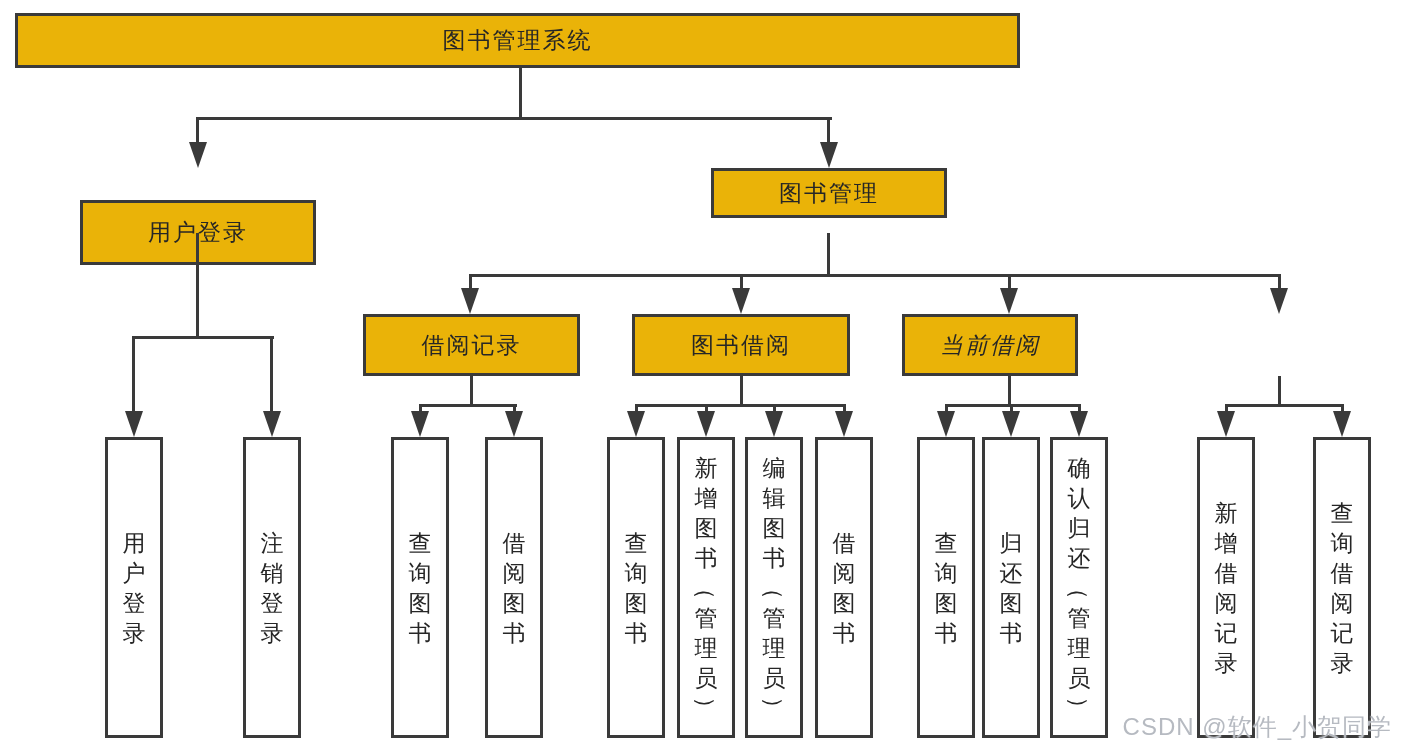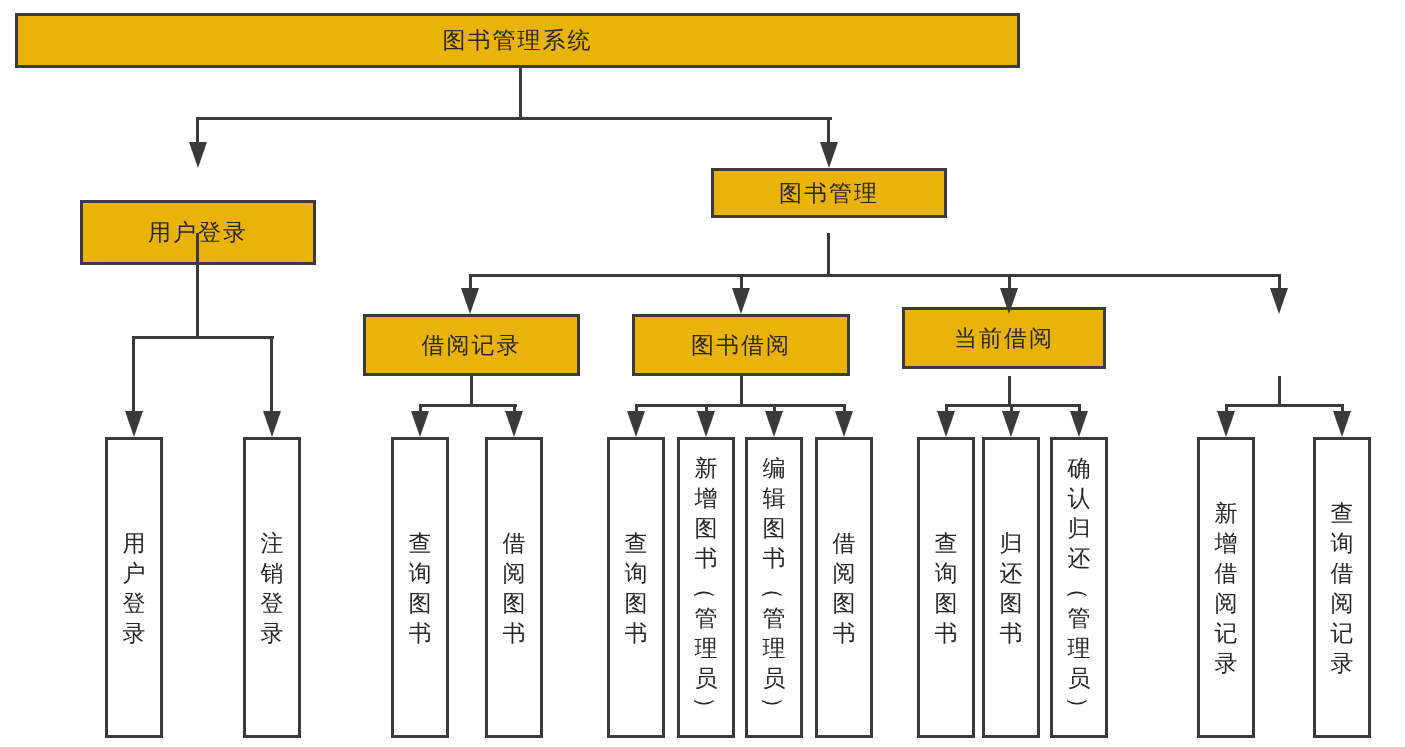--- a/index.html
+++ b/index.html
@@ -48,21 +48,21 @@
   <div class="node" style="left:15px;top:13px;width:1005px;height:55px;">图书管理系统</div>
 
   <div class="node" style="left:80px;top:168px;width:236px;height:65px;margin-top:32px;">用户登录</div>
 
   <div class="node" style="left:711px;top:168px;width:236px;height:50px;">图书管理</div>
 
   <div class="node" style="left:363px;top:314px;width:217px;height:62px;">借阅记录</div>
 
   <div class="node" style="left:632px;top:314px;width:218px;height:62px;">图书借阅</div>
 
-  <div class="node" style="left:902px;top:307px;width:204px;height:62px;">当前借阅</div>
+  <div class="node" style="left:902px;top:314px;width:176px;height:62px;font-style:italic;">当前借阅</div>
 
 
   <div class="leaf" style="left:105px;">
       <span class="vchar">用</span>
       <span class="vchar">户</span>
       <span class="vchar">登</span>
       <span class="vchar">录</span>
     </div>
   <div class="leaf" style="left:243px;">
       <span class="vchar">注</span>
@@ -212,14 +212,15 @@
   <div class="v" style="left:1078px;top:404px;height:9px;"></div>
   <div class="arrow" style="left:1070px;top:411px;"></div>
 
   <div class="v" style="left:1278px;top:376px;height:30px;"></div>
   <div class="h" style="left:1225px;top:404px;width:119px;"></div>
   <div class="v" style="left:1225px;top:404px;height:9px;"></div>
   <div class="arrow" style="left:1217px;top:411px;"></div>
   <div class="v" style="left:1341px;top:404px;height:9px;"></div>
   <div class="arrow" style="left:1333px;top:411px;"></div>
 
+  <div class="watermark">CSDN @软件_小贺同学</div>
 
 </div>
 
 </body></html>

